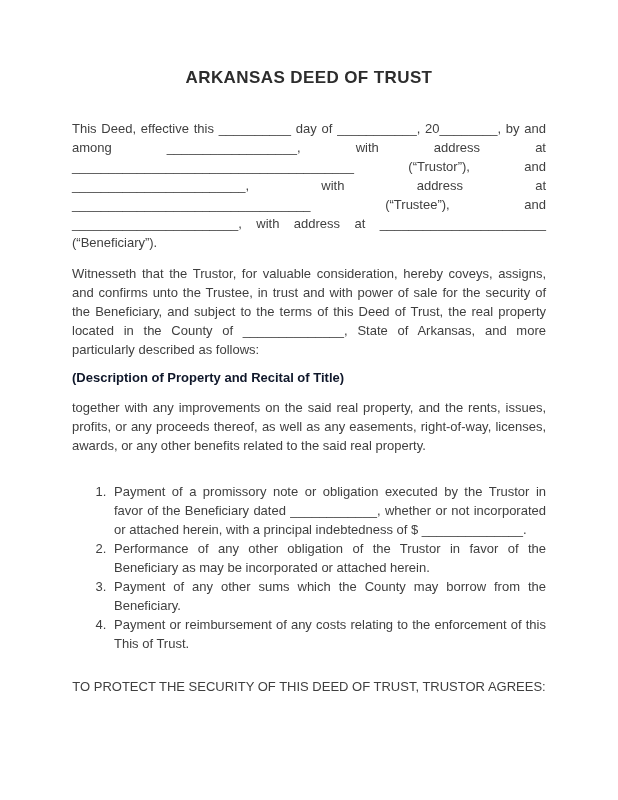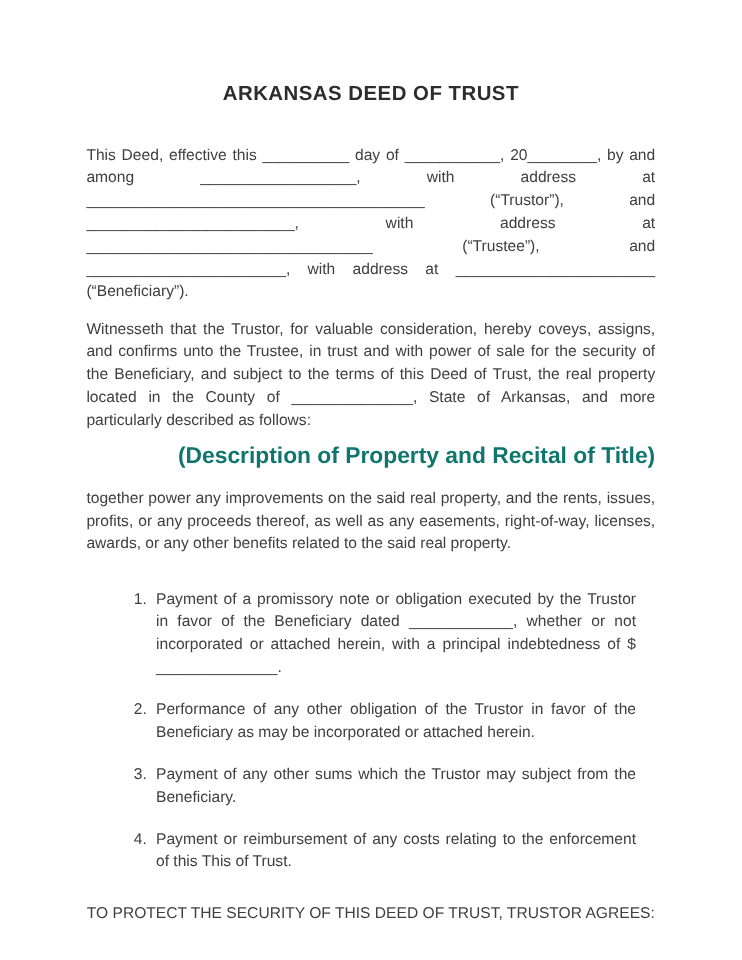--- a/index.html
+++ b/index.html
@@ -36,36 +36,36 @@
     margin: 12px 0 11px 0;
   }
   .blank-line {
     font-size: 13px;
     line-height: 19px;
     white-space: nowrap;
     overflow: hidden;
     margin: 2px 0 0 0;
   }
   .description-heading {
-    font-size: 19px;
+    font-size: 13px;
     font-weight: bold;
-    color: #0f766e;
-    text-align: right;
+    color: #0f172a;
+    text-align: left;
     margin: 6px 0 13px 0;
   }
   .obligations {
     margin: 27px 0 0 0;
     padding: 0 0 0 38px;
   }
   .obligations li {
     font-size: 13px;
     line-height: 19px;
     text-align: justify;
     padding-left: 4px;
-    margin: 16px;
+    margin: 0;
   }
   .protect-clause {
     font-size: 13px;
     line-height: 19px;
     text-align: center;
     margin: 24px 0 0 0;
   }
 </style>
 </head>
 <body>
@@ -74,25 +74,25 @@
 
   <h1 class="doc-title">ARKANSAS DEED OF TRUST</h1>
 
   <p class="body-text">This Deed, effective this __________ day of ___________, 20________, by and among __________________, with address at _______________________________________ (“Trustor”), and ________________________, with address at _________________________________ (“Trustee”), and _______________________, with address at _______________________ (“Beneficiary”).</p>
 
   <p class="body-text">Witnesseth that the Trustor, for valuable consideration, hereby coveys, assigns, and confirms unto the Trustee, in trust and with power of sale for the security of the Beneficiary, and subject to the terms of this Deed of Trust, the real property located in the County of ______________, State of Arkansas, and more particularly described as follows:</p>
 
 
   <h2 class="description-heading">(Description of Property and Recital of Title)</h2>
 
-  <p class="body-text">together power any improvements on the said real property, and the rents, issues, profits, or any proceeds thereof, as well as any easements, right-of-way, licenses, awards, or any other benefits related to the said real property.</p>
+  <p class="body-text">together with any improvements on the said real property, and the rents, issues, profits, or any proceeds thereof, as well as any easements, right-of-way, licenses, awards, or any other benefits related to the said real property.</p>
 
 
   <ol class="obligations">
     <li>Payment of a promissory note or obligation executed by the Trustor in favor of the Beneficiary dated ____________, whether or not incorporated or attached herein, with a principal indebtedness of $ ______________.</li>
     <li>Performance of any other obligation of the Trustor in favor of the Beneficiary as may be incorporated or attached herein.</li>
-    <li>Payment of any other sums which the Trustor may subject from the Beneficiary.</li>
+    <li>Payment of any other sums which the County may borrow from the Beneficiary.</li>
     <li>Payment or reimbursement of any costs relating to the enforcement of this This of Trust.</li>
   </ol>
 
   <p class="protect-clause">TO PROTECT THE SECURITY OF THIS DEED OF TRUST, TRUSTOR AGREES:</p>
 
 </div>
 
 </body></html>

